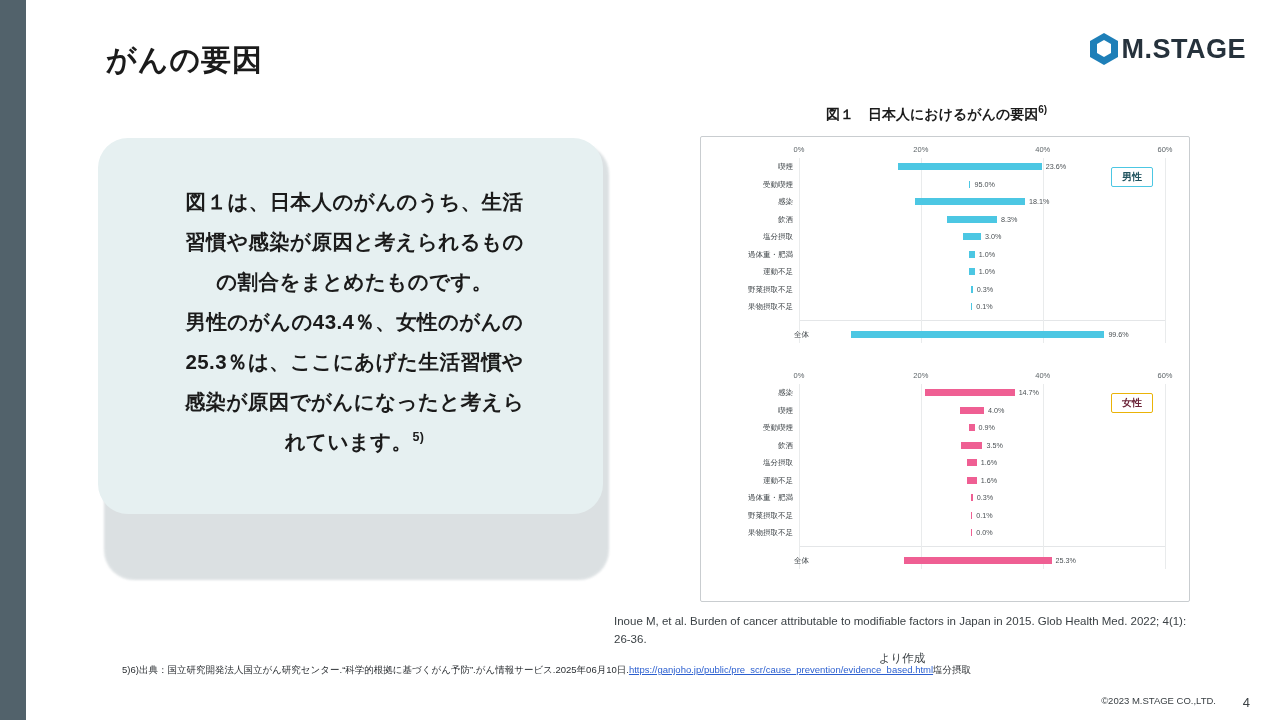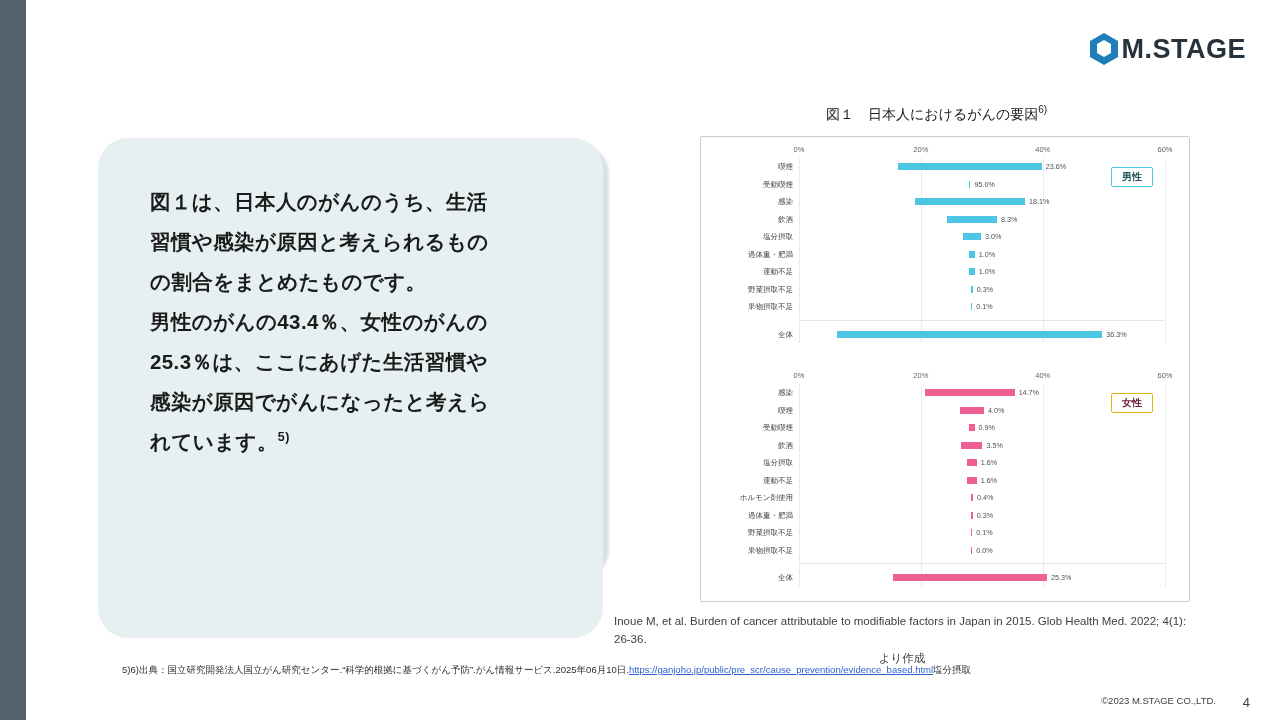--- a/index.html
+++ b/index.html
@@ -20,33 +20,33 @@
   .logo { position:absolute; right:34px; top:32px; display:flex; align-items:center; gap:1px; }
   .logo-mark { width:34px; height:34px; position:relative; }
   .logo-text { font-size:27px; font-weight:bold; color:#26323c; letter-spacing:0.5px; }
 
   
   .callout-shadow {
     position:absolute; left:104px; top:144px; width:505px; height:436px;
     background:#b9c3c7; border-radius:30px; opacity:.5; filter:blur(1px);
   }
   .callout {
-    position:absolute; left:98px; top:138px; width:505px; height:500px;
-    background:#e6f0f1; border-radius:30px; padding:44px 44px 0 52px;
+    position:absolute; left:98px; top:138px; width:505px; height:376px;
+    background:#e6f0f1; border-radius:30px; padding:44px 44px 0 52px;text-align:center;
   }
   .callout p {
     margin:0; font-size:20.5px; line-height:1.95; font-weight:bold; color:#1b1b1b;
     letter-spacing:.4px;
   }
   .callout sup { font-size:12.5px; font-weight:bold; }
 
   
   .fig-title {
     position:absolute; left:826px; top:104px;
-    font-size:14px; font-weight:normal; color:#1b1b1b;
+    font-size:14px; font-weight:bold; color:#1b1b1b;
   }
   .fig-title sup { font-size:10px; }
 
   .fig-box {
     position:absolute; left:700px; top:136px; width:490px; height:466px;
     border:1px solid #c9cdd0; background:#fff; border-radius:2px;
     padding:8px 14px 8px 8px;
   }
   .panel { position:relative; }
   .panel.male { height:218px; }
@@ -64,21 +64,21 @@
   .row { position:relative; height:17.5px; display:flex; align-items:center;justify-content:center; }
   .row .lbl {
     position:absolute; left:-90px; width:84px; text-align:right;
     font-size:7.5px; color:#3d4347; line-height:1;
   }
   .bar { height:7px; border-radius:0; }
   .male .bar { background:#4cc7e3; }
   .female .bar { background:#ef5f93; }
   .val { font-size:7.2px; color:#4a5054; margin-left:4px; white-space:nowrap; }
 
-  .total-sep { margin-top:4px; border-top:1px solid #e4e6e8; padding-top:5px; }
+  .total-sep { margin-top:4px; border-top:1px solid #e4e6e8; padding-top:5px;padding-left:16px; }
 
   .badge {
     position:absolute; right:22px; top:22px; font-size:10px; padding:2px 10px;
     background:#fff; border-radius:2px; font-weight:bold;
   }
   .badge.male { border:1px solid #4cc7e3; color:#21545f; }
   .badge.female { border:1px solid #eab308; color:#6b2338; }
 
   .fig-source {
     position:absolute; left:614px; top:612px; width:576px;
@@ -94,20 +94,21 @@
   .copyright { position:absolute; right:64px; bottom:14px; font-size:9.5px; color:#3b4145; }
   .pageno { position:absolute; right:30px; bottom:10px; font-size:13px; color:#3b4145; }
 </style>
 </head>
 <body>
 
 <div class="slide">
 
   <div class="left-bar"></div>
 
+  <div class="title">がんの要因</div>
 
   <div class="logo">
     <div class="logo-mark">
       <svg width="34" height="34" viewBox="0 0 34 34">
         <polygon points="17,1 31,9 31,25 17,33 3,25 3,9" fill="#1e7fb8"></polygon>
         <polygon points="17,8 24,12 24,21 17,25 10,21 10,12" fill="#ffffff"></polygon>
       </svg>
     </div>
     <div class="logo-text">M.STAGE</div>
   </div>
@@ -186,21 +187,21 @@
         <div class="row">
             <div class="lbl">果物摂取不足</div>
             <div class="bar" style="width:0.3%"></div>
             <div class="val">0.1%</div>
           </div>
 
         <div class="total-sep">
           <div class="row">
               <div class="lbl">全体</div>
               <div class="bar" style="width:72.33%"></div>
-              <div class="val">36.3%</div>
+              <div class="val">99.6%</div>
             </div>
         </div>
       </div>
     </div>
 
     <div class="panel female">
       <div class="badge female">女性</div>
       <div class="axis-row">
         <span style="left:0%">0%</span>
         <span style="left:33.3%">20%</span>
@@ -237,25 +238,20 @@
             <div class="lbl">塩分摂取</div>
             <div class="bar" style="width:2.67%"></div>
             <div class="val">1.6%</div>
           </div>
         <div class="row">
             <div class="lbl">運動不足</div>
             <div class="bar" style="width:2.67%"></div>
             <div class="val">1.6%</div>
           </div>
         <div class="row">
-            <div class="lbl">ホルモン剤使用</div>
-            <div class="bar" style="width:0.67%"></div>
-            <div class="val">0.4%</div>
-          </div>
-        <div class="row">
             <div class="lbl">過体重・肥満</div>
             <div class="bar" style="width:0.5%"></div>
             <div class="val">0.3%</div>
           </div>
         <div class="row">
             <div class="lbl">野菜摂取不足</div>
             <div class="bar" style="width:0.3%"></div>
             <div class="val">0.1%</div>
           </div>
         <div class="row">

